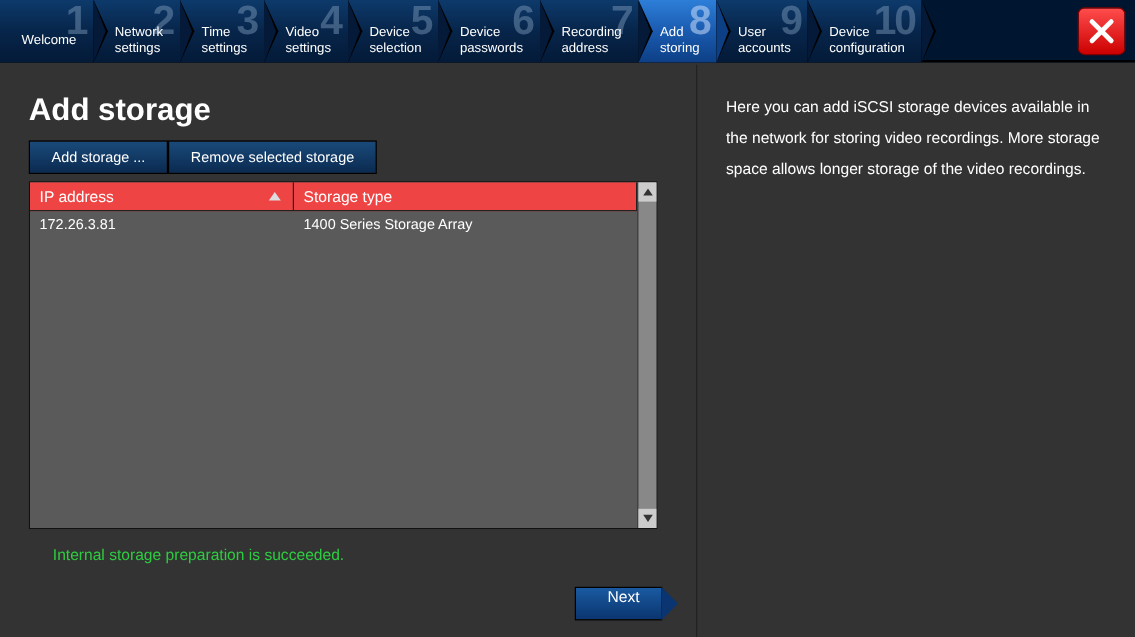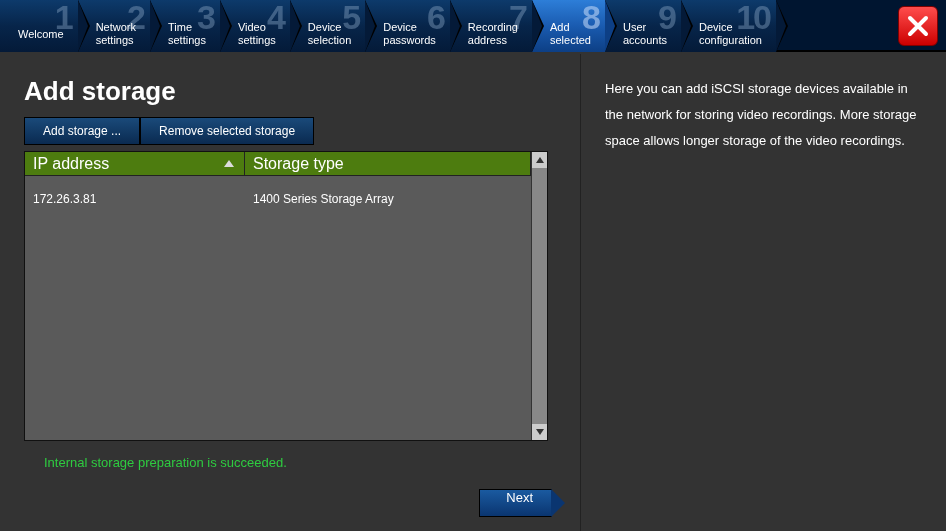--- a/index.html
+++ b/index.html
@@ -130,23 +130,23 @@
     width: 524px;
     height: 290px;
     border: 1px solid #111;
     background: #5a5a5a;
     position: relative;
     display: flex;
   }
   .table-inner { flex: 1; display: flex; flex-direction: column; }
   .thead {
     display: flex;
-    background: #4d7c0f;
+    background: #ef4444;
     height: 24px;
-    font-size: 16px;
+    font-size: 13px;
     border-bottom: 1px solid #222;
   }
   .th {
     padding: 4px 8px;
     border-right: 1px solid #222;
     color: #fff;
     display: flex;
     align-items: center;
     gap: 4px;
   }
@@ -159,21 +159,21 @@
     border-bottom: 7px solid #ddd;
     margin-right: 2px;
   }
   .tbody { flex: 1; overflow: hidden; }
   .trow {
     display: flex;
     height: 24px;
     font-size: 12px;
     color: #fff;
   }
-  .td { padding: 16px 8px; }
+  .td { padding: 4px 8px; }
   .td.ip { width: 220px; }
   .td.type { flex: 1; }
   .scrollbar {
     width: 16px;
     background: #888;
     display: flex;
     flex-direction: column;
     justify-content: space-between;
     border-left: 1px solid #333;
   }
@@ -270,21 +270,21 @@
 passwords</div>
     </div>
     <div class="step">
       <div class="step-num">7</div>
       <div class="step-label">Recording
 address</div>
     </div>
     <div class="step active">
       <div class="step-num">8</div>
       <div class="step-label">Add
-selected</div>
+storing</div>
     </div>
     <div class="step">
       <div class="step-num">9</div>
       <div class="step-label">User
 accounts</div>
     </div>
     <div class="step">
       <div class="step-num">10</div>
       <div class="step-label">Device
 configuration</div>

